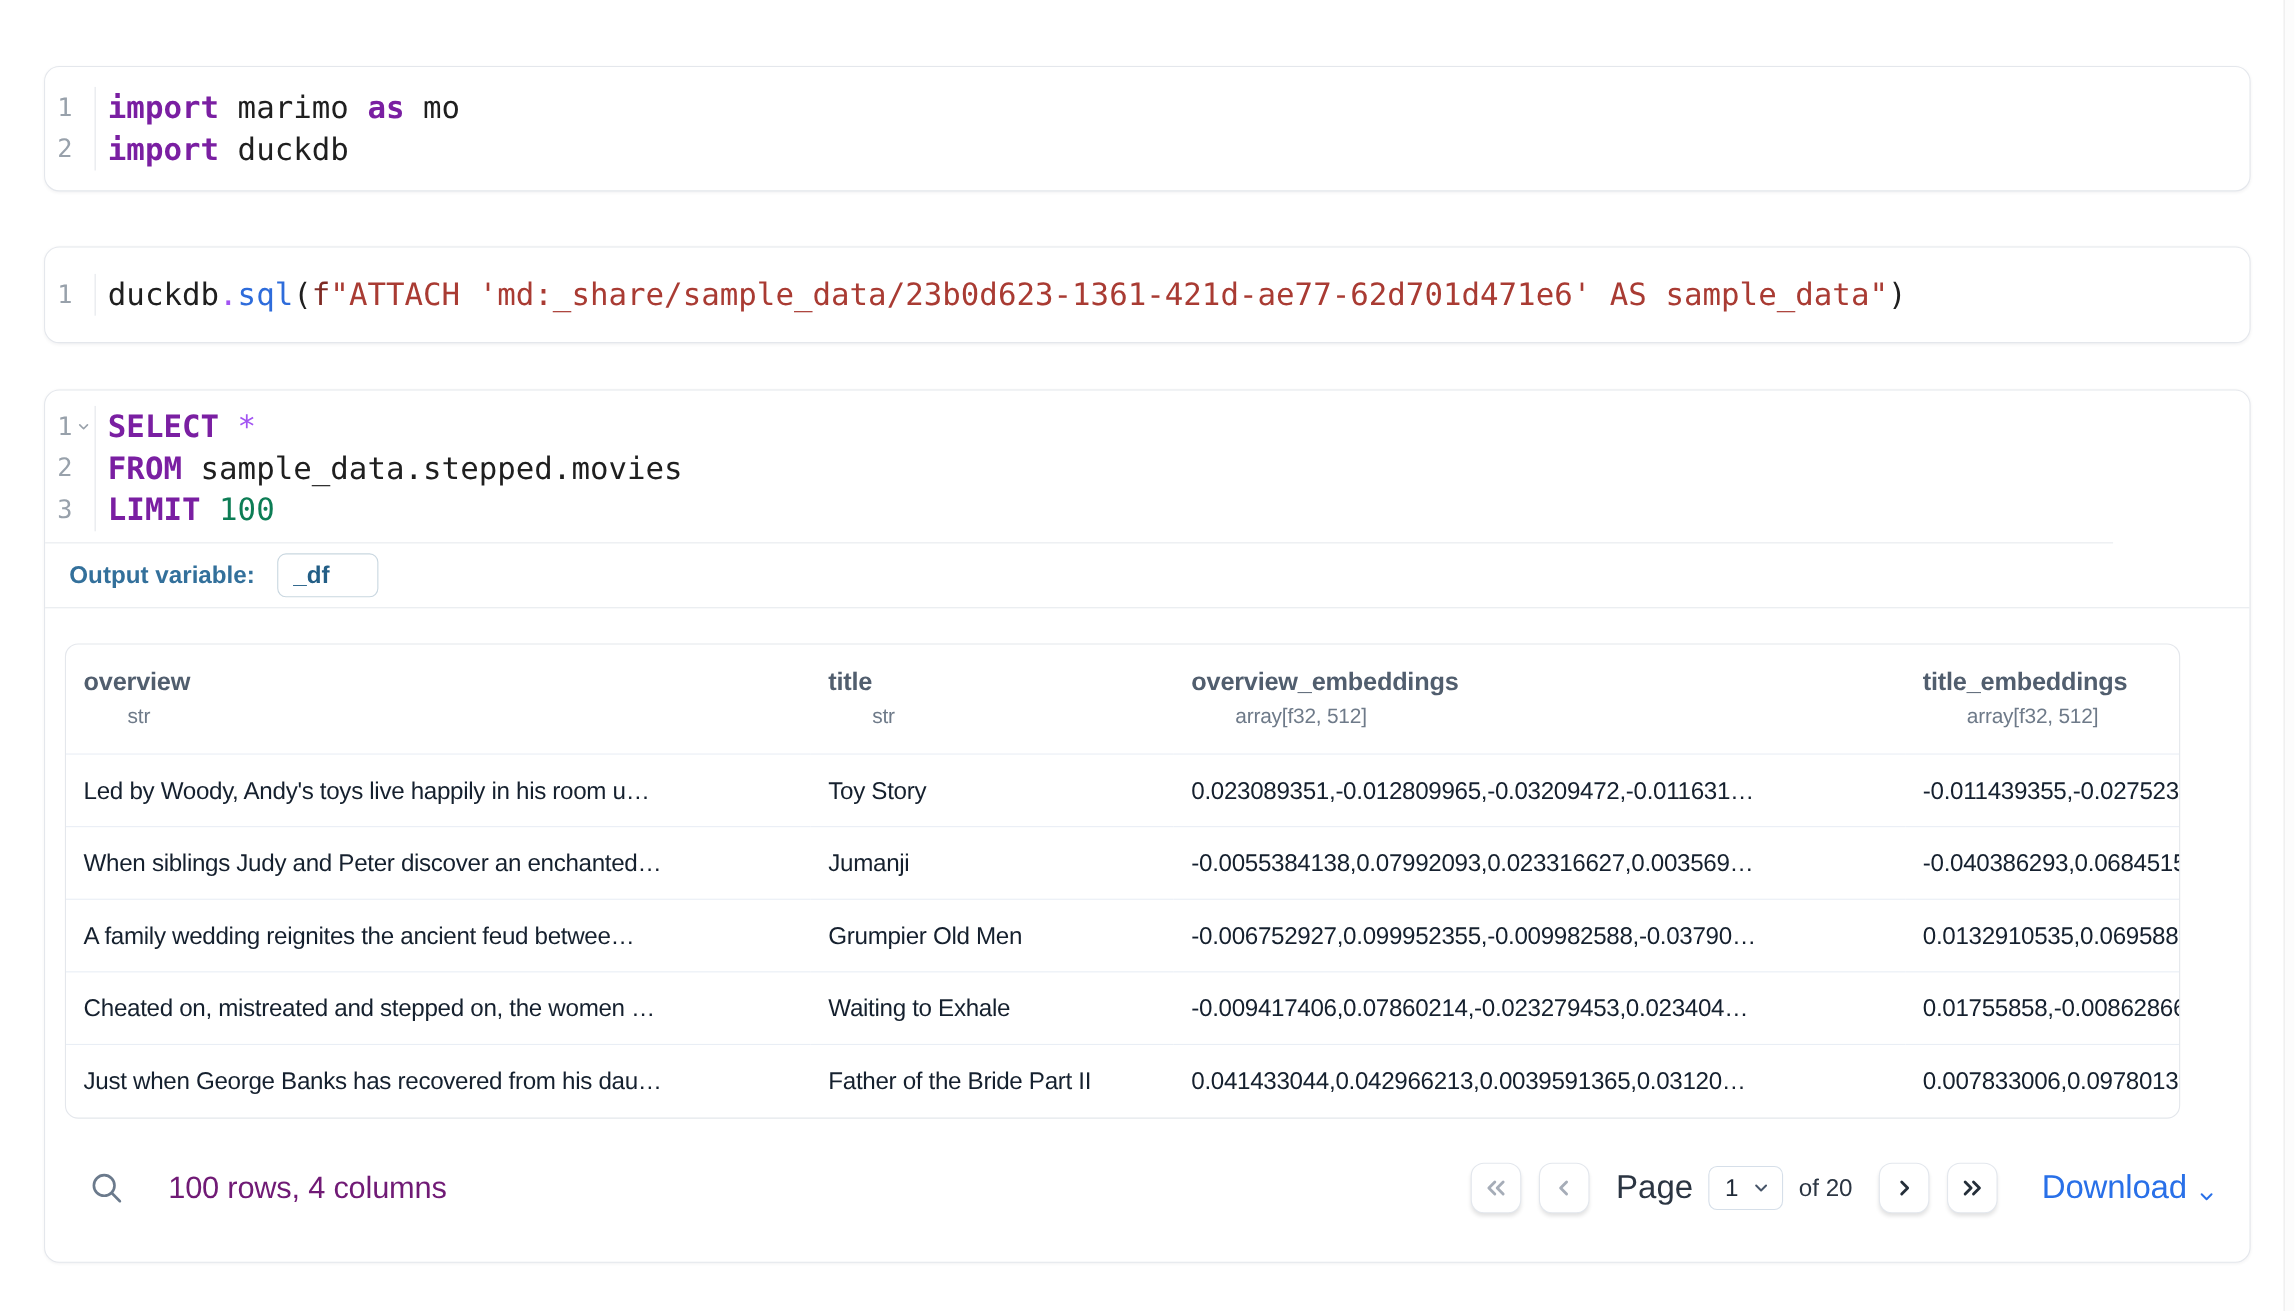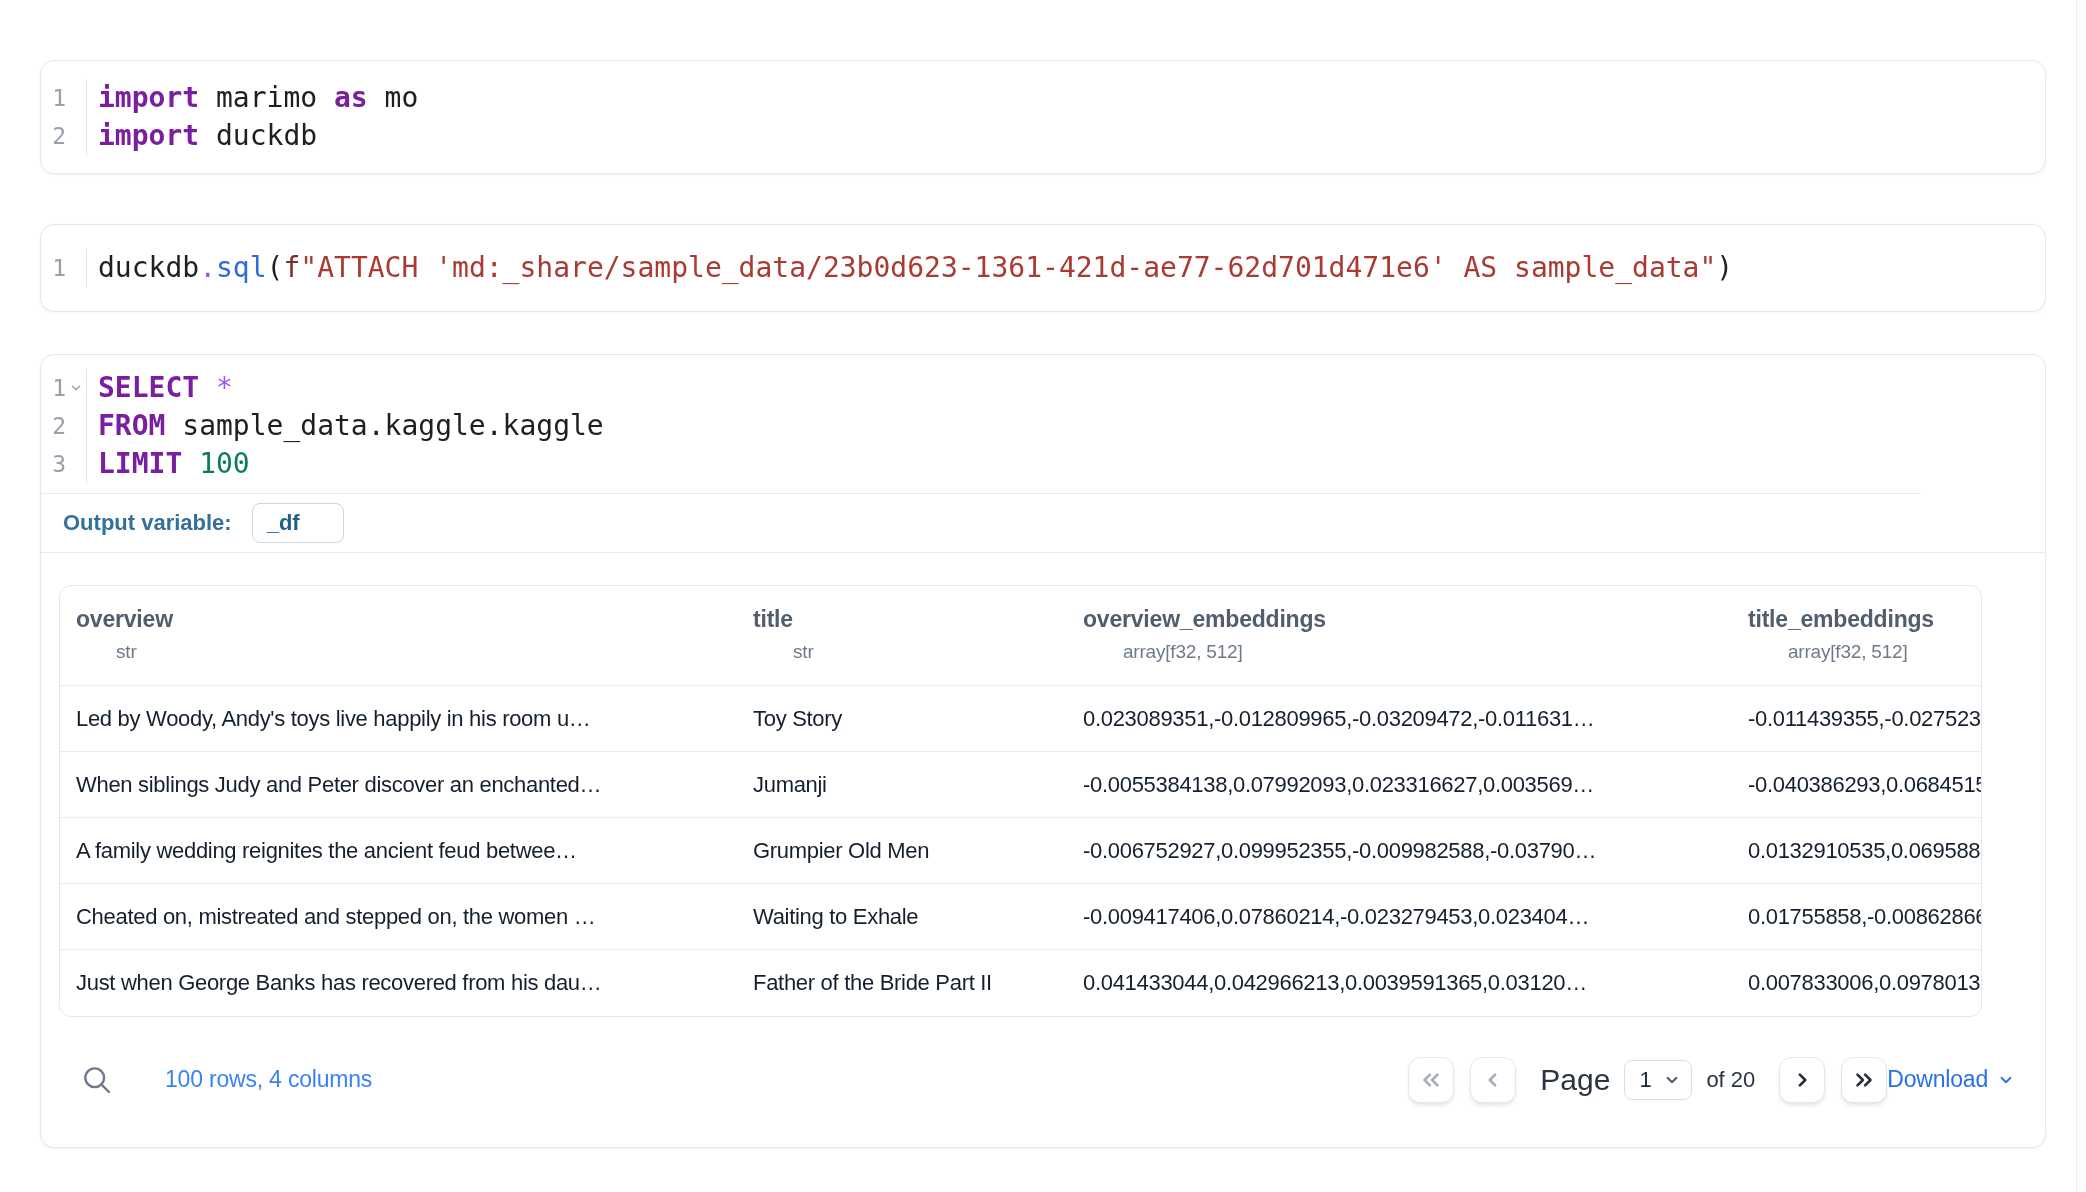--- a/index.html
+++ b/index.html
@@ -110,21 +110,21 @@
   }
 
   
   .tbl-footer {
     margin-top: 30px; height: 66px;
     display: flex; align-items: center;
     padding: 0 30px 0 40px;
   }
   .search-icon { color: #6b7a8c; display: inline-flex; }
   .search-icon svg { width: 32px; height: 32px; }
-  .summary-text { margin-left: 52px; color: #3b82f6; font-size: 23px; letter-spacing: -0.2px; }
+  .summary-text { margin-left: 40px; color: #701a75; font-size: 28px; letter-spacing: -0.2px; }
   .pager { margin-left: auto; display: flex; align-items: center; }
   .pg-btn {
     width: 46px; height: 46px; background: #fff;
     border: 1px solid #e3e7ed; border-radius: 12px;
     display: inline-flex; align-items: center; justify-content: center;
     box-shadow: 0 3px 4px -1px rgba(0,0,0,.12);
     cursor: pointer;
   }
   .pg-btn + .pg-btn { margin-left: 16px; }
   .pg-btn svg { width: 26px; height: 26px; }
@@ -133,22 +133,22 @@
   .page-label { margin: 0 14px 0 24px; font-size: 30px; color: #2b3542; }
   .page-select {
     width: 68px; height: 40px; border: 1px solid #d6dfe9; border-radius: 8px;
     display: inline-flex; align-items: center; justify-content: space-between;
     padding: 0 10px 0 14px; background: #fff; cursor: pointer;
   }
   .page-select .val { font-size: 22px; color: #1f2937; }
   .page-select svg { width: 18px; height: 18px; color: #475569; }
   .of-label { margin: 0 24px 0 14px; font-size: 22px; color: #2b3542; }
   .download-link {
-    display: inline-flex; align-items: center;
-    color: #2970e8; font-size: 23px; cursor: pointer; letter-spacing: -0.2px;
+    margin-left: 40px; display: inline-flex; align-items: flex-end;
+    color: #2970e8; font-size: 30px; cursor: pointer; letter-spacing: -0.2px;
   }
   .download-link svg { width: 18px; height: 18px; margin-left: 9px; }
 </style>
 </head>
 <body>
 
 <section class="cell cell-1">
   <div class="editor pad-sm">
     <div class="gutter">
         <div class="gut-row">
@@ -196,21 +196,21 @@
           <span class="ln">2</span>
           <span class="fold-slot"></span>
         </div>
         <div class="gut-row">
           <span class="ln">3</span>
           <span class="fold-slot"></span>
         </div>
       </div>
     <div class="codecol">
         <div class="code-line"><span class="tk-kw">SELECT</span><span class="tk-plain"> </span><span class="tk-op">*</span></div>
-        <div class="code-line"><span class="tk-kw">FROM</span><span class="tk-plain"> sample_data.kaggle.kaggle</span></div>
+        <div class="code-line"><span class="tk-kw">FROM</span><span class="tk-plain"> sample_data.stepped.movies</span></div>
         <div class="code-line"><span class="tk-kw">LIMIT</span><span class="tk-plain"> </span><span class="tk-num">100</span></div>
       </div>
   </div>
 
   <div class="divider-short"></div>
 
   <div class="outvar-row">
     <span class="outvar-label">Output variable:</span>
     <span class="outvar-input">_df</span>
   </div>

